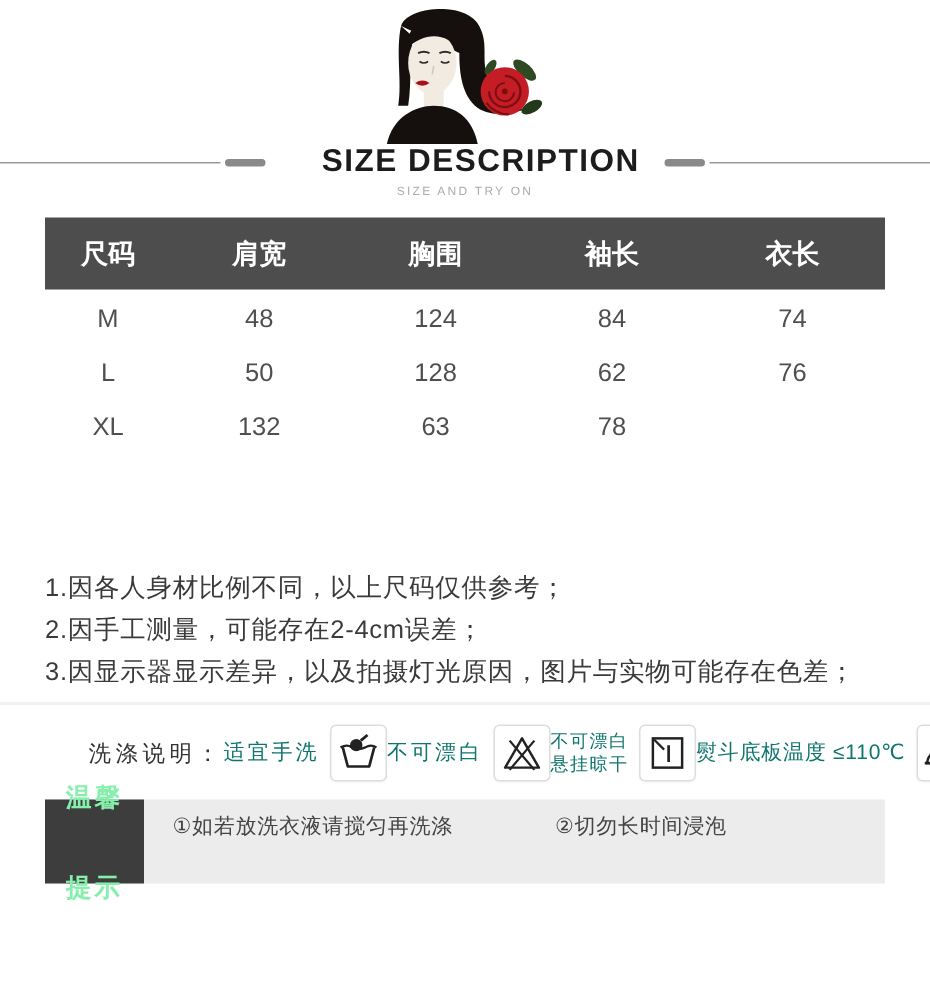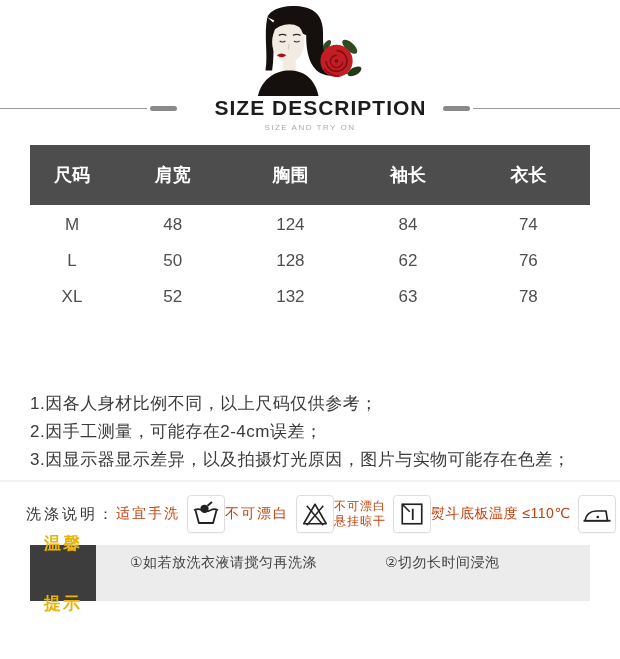--- a/index.html
+++ b/index.html
@@ -62,21 +62,21 @@
   .size-table {
     margin: 13px 30px 0 30px;
   }
   .t-row {
     display: grid;
     grid-template-columns: 15% 21% 21% 21% 22%;
     align-items: center;
   }
   .t-head {
     background: #4d4d4d;
-    height: 60px;
+    height: 48px;
     color: #ffffff;
     font-size: 18px;
     font-weight: 700;
   }
   .t-head .cell { text-align: center; }
   .t-body .t-row { height: 33px; margin-top: 3px; }
   .t-body .cell {
     text-align: center;
     font-size: 17px;
     color: #4f4f4f;
@@ -109,28 +109,29 @@
     display: flex;
     align-items: center;
     justify-content: space-between;
   }
   .care-label {
     font-size: 15px;
     color: #333;
     letter-spacing: 3px;
     font-weight: 500;
     white-space: nowrap;
+    margin-left: 33px;
   }
   .care-item {
     display: flex;
     align-items: center;
   }
   .care-text {
     font-size: 14px;
-    color: #c2410c;
+    color: #0f766e;
     letter-spacing: 2px;
     white-space: nowrap;
   }
   .care-text.two-line {
     font-size: 12px;
     letter-spacing: 1px;
     line-height: 15px;
   }
   .care-text.no-ls { letter-spacing: 0.5px; }
   .icon-box {
@@ -151,39 +152,39 @@
   .tips {
     margin: 8px 30px 0 30px;
     height: 56px;
     background: #ececec;
     display: flex;
     align-items: stretch;
   }
   .tips-label {
     width: 66px;
     background: #3d3d3d;
-    color: #eab308;
+    color: #86efac;
     font-size: 17px;
     font-weight: 700;
     letter-spacing: 2px;
     display: flex;
     flex-direction: column;
     justify-content: center;
     align-items: center;
     line-height: 23px;
     flex: none;
     gap: 37px;
   }
   .tips-grid {
     flex: 1;
     display: grid;
     grid-template-columns: 255px 1fr;
     grid-template-rows: 1fr 1fr;
     align-content: center;
-    padding: 8px 0 8px 34px;
+    padding: 8px 0 8px 19px;
     text-align: right;
   }
   .tip {
     font-size: 14px;
     color: #444;
     display: flex;
     align-items: center;
     white-space: nowrap;
     letter-spacing: 0.5px;
   }
@@ -255,21 +256,20 @@
     </div>
     <div class="t-row">
       <div class="cell">L</div>
       <div class="cell">50</div>
       <div class="cell">128</div>
       <div class="cell">62</div>
       <div class="cell">76</div>
     </div>
     <div class="t-row">
       <div class="cell">XL</div>
-      <div class="cell">52</div>
       <div class="cell">132</div>
       <div class="cell">63</div>
       <div class="cell">78</div>
     </div>
   </div>
 </div>
 
 <div class="notes">
   <div class="note-line">1.因各人身材比例不同，以上尺码仅供参考；</div>
   <div class="note-line">2.因手工测量，可能存在2-4cm误差；</div>

